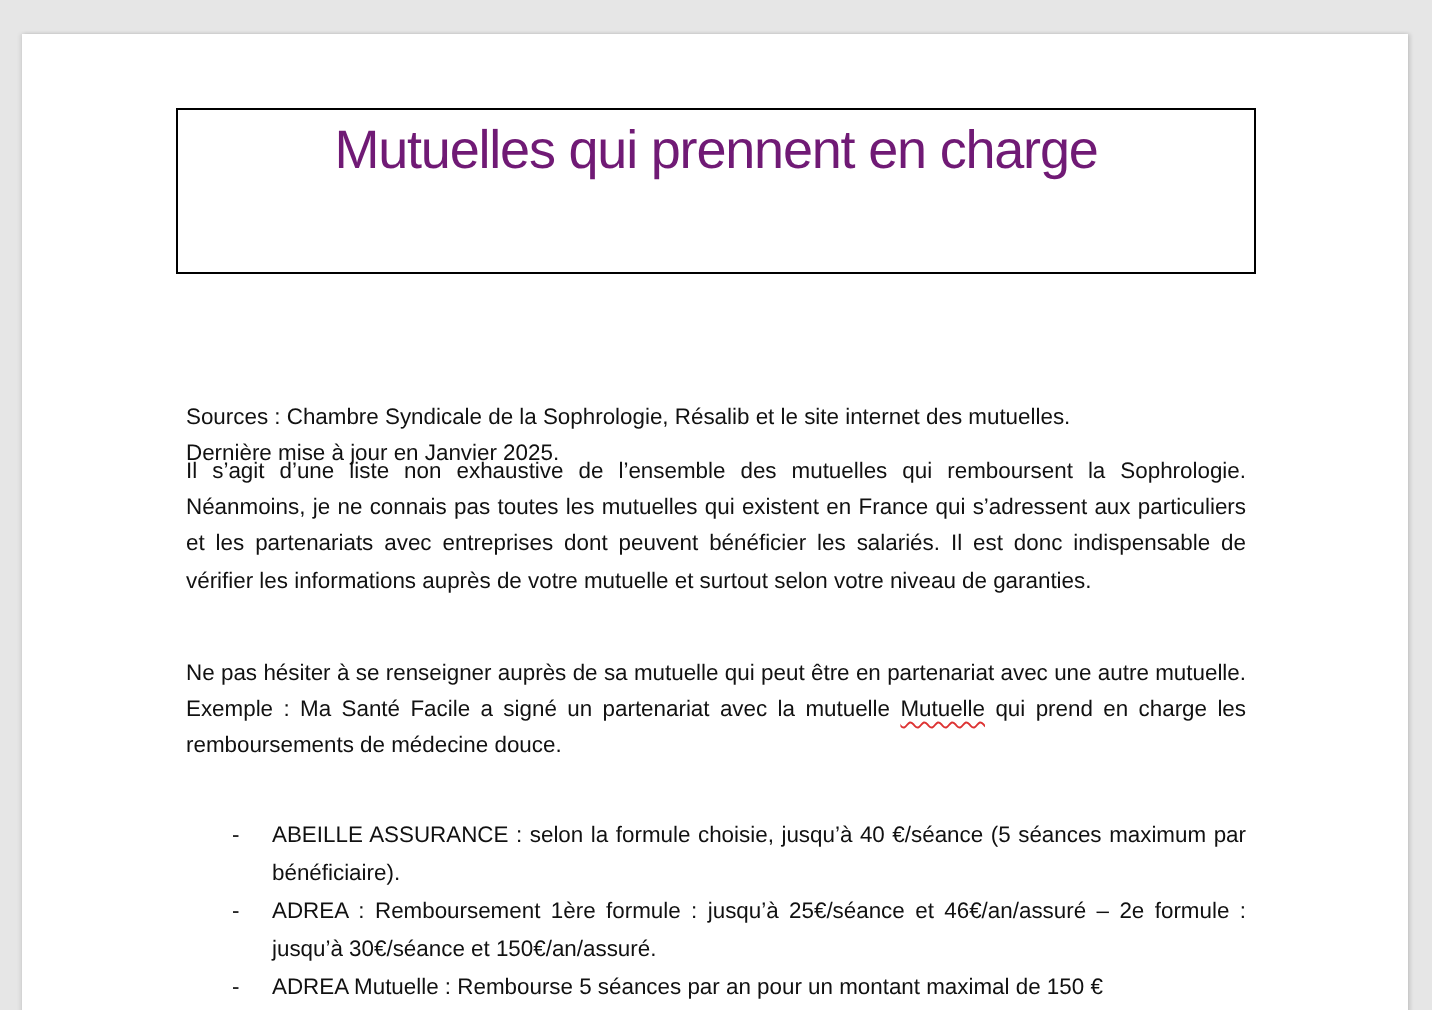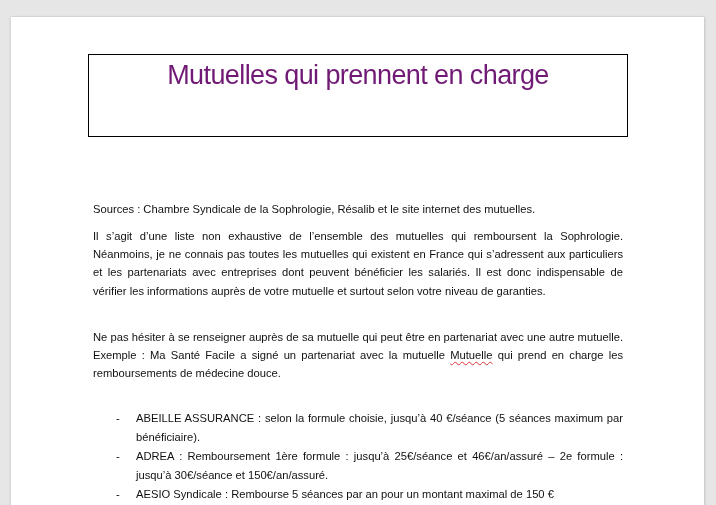--- a/index.html
+++ b/index.html
@@ -41,33 +41,34 @@
 </head>
 <body>
 
 <div class="page">
   <div class="title-box">
     <div>Mutuelles qui prennent en charge</div>
   </div>
 
   <div class="body-text sources">
     <div>Sources : Chambre Syndicale de la Sophrologie, Résalib et le site internet des mutuelles.</div>
+    <div>Dernière mise à jour en Janvier 2025.</div>
   </div>
 
   <div class="body-text justify intro"><span>Il s’agit d’une liste non exhaustive de l’ensemble des mutuelles qui remboursent la Sophrologie. Néanmoins, je ne connais pas toutes les mutuelles qui existent en France qui s’adressent aux particuliers et les partenariats avec entreprises dont peuvent bénéficier les salariés. Il est donc indispensable de </span><b>vérifier les informations auprès de votre mutuelle et surtout selon votre niveau de garanties.</b></div>
 
   <div class="body-text justify partner"><span>Ne pas hésiter à se renseigner auprès de sa mutuelle qui peut être en partenariat avec une autre mutuelle. Exemple : Ma Santé Facile a signé un partenariat avec la mutuelle </span><span class="spell">Mutuelle</span><span> qui prend en charge les remboursements de médecine douce.</span></div>
 
   <div class="list">
     <div class="list-item">
       <span class="dash">-</span>
       <b>ABEILLE ASSURANCE :</b><span> selon la formule choisie, jusqu’à 40 €/séance (5 séances maximum par bénéficiaire).</span>
     </div>
     <div class="list-item">
       <span class="dash">-</span>
       <b>ADREA :</b><span> Remboursement 1ère formule : jusqu’à 25€/séance et 46€/an/assuré – 2e formule : jusqu’à 30€/séance et 150€/an/assuré.</span>
     </div>
     <div class="list-item">
       <span class="dash">-</span>
-      <b>AESIO Syndicale :</b><span> Rembourse 5 séances par an pour un montant maximal de 150 €</span>
+      <b>ADREA Mutuelle :</b><span> Rembourse 5 séances par an pour un montant maximal de 150 €</span>
     </div>
   </div>
 </div>
 
 </body></html>

